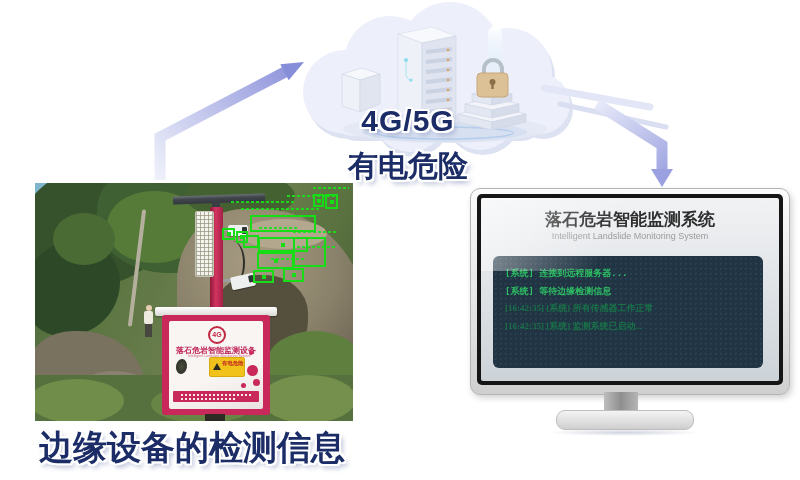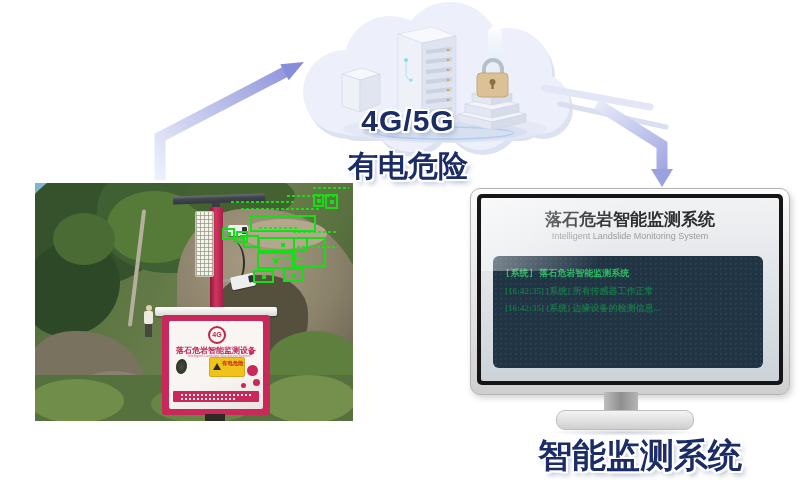--- a/index.html
+++ b/index.html
@@ -340,26 +340,27 @@
       </div>
   </div>
 
   <div id="monitor-body" class="abs">
     <div id="bezel">
       <div id="screen">
         <div id="scr-title">落石危岩智能监测系统</div>
         <div id="scr-sub">Intelligent Landslide Monitoring System</div>
         <div id="terminal">
           <div>
-              <div class="term-line">[系统] 落石危岩智能监测系统</div>
+              <div class="term-line">[系统] 连接到远程服务器...</div>
+              <div class="term-line">[系统] 等待边缘检测信息</div>
               <div class="term-line dim">[16:42:35] [系统] 所有传感器工作正常</div>
-              <div class="term-line dim">[16:42:35] [系统] 边缘设备的检测信息...</div>
+              <div class="term-line dim">[16:42:35] [系统] 监测系统已启动...</div>
             </div>
         </div>
       </div>
     </div>
   </div>
   <div id="stand-neck" class="abs"></div>
   <div id="stand-base" class="abs"></div>
   <div id="base-shadow" class="abs"></div>
 
-  <div id="monitor-label" class="big-label">智能监测系统</div>
+  <div id="edge-label" class="big-label">边缘设备的检测信息</div>
 </div>
 
 </body></html>

